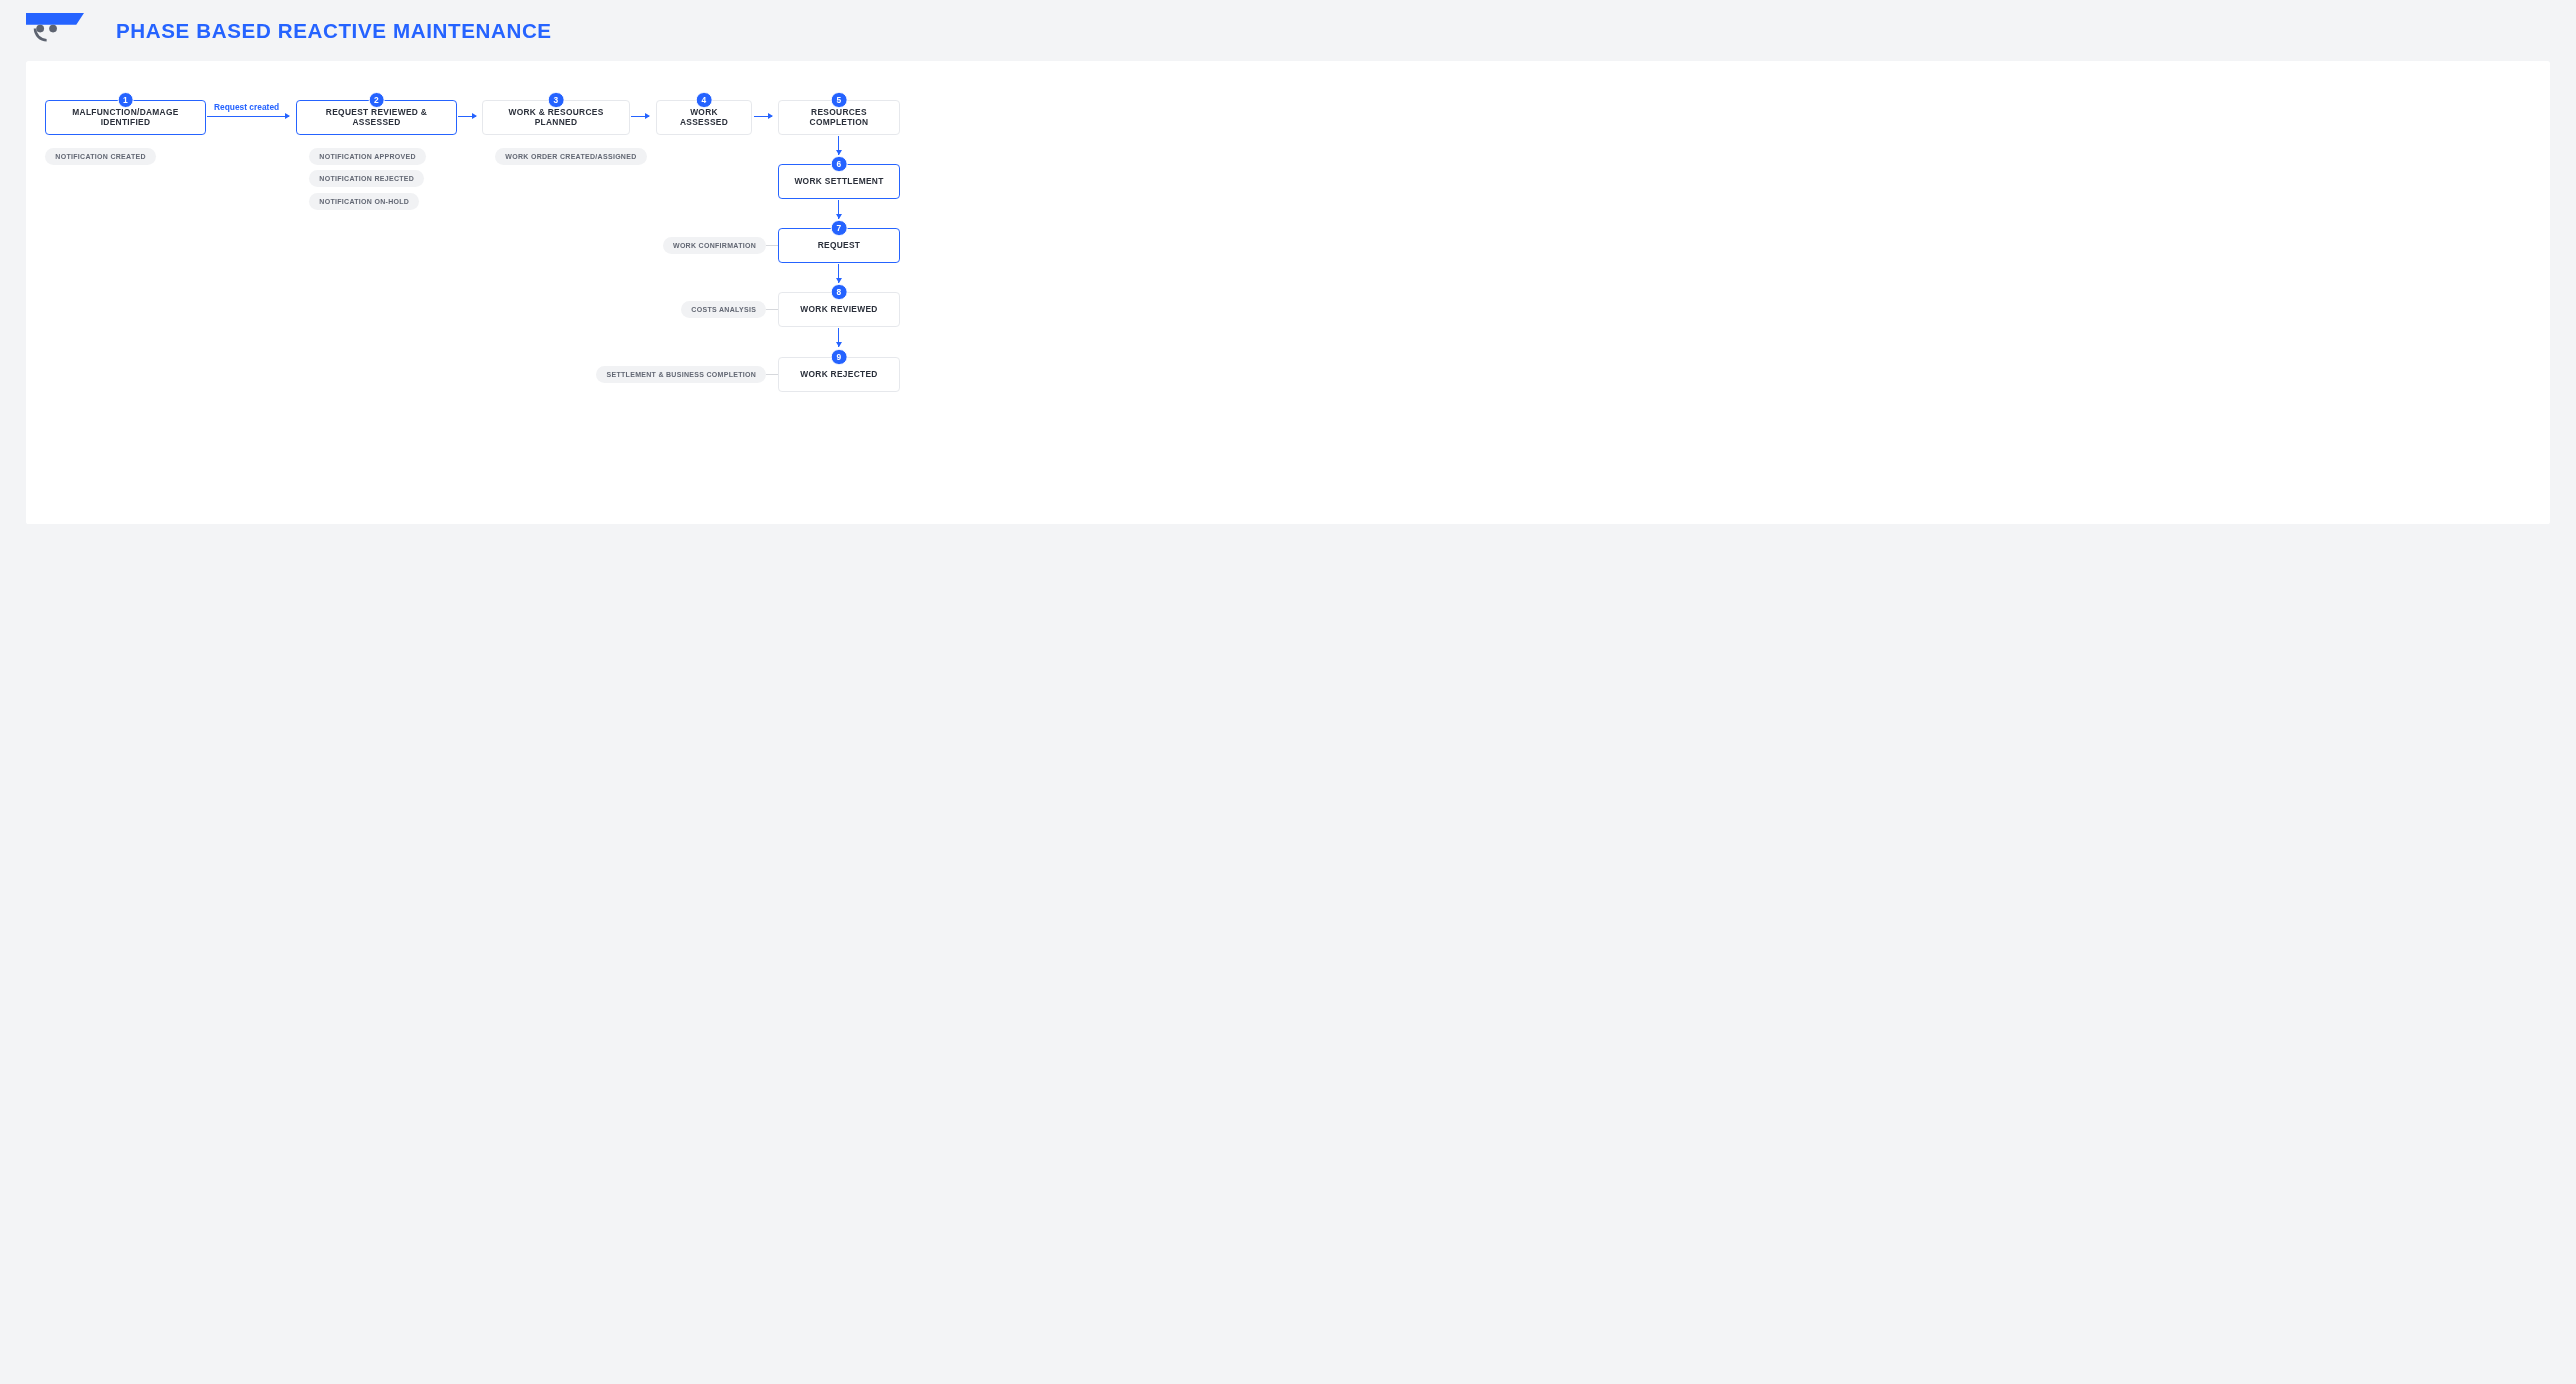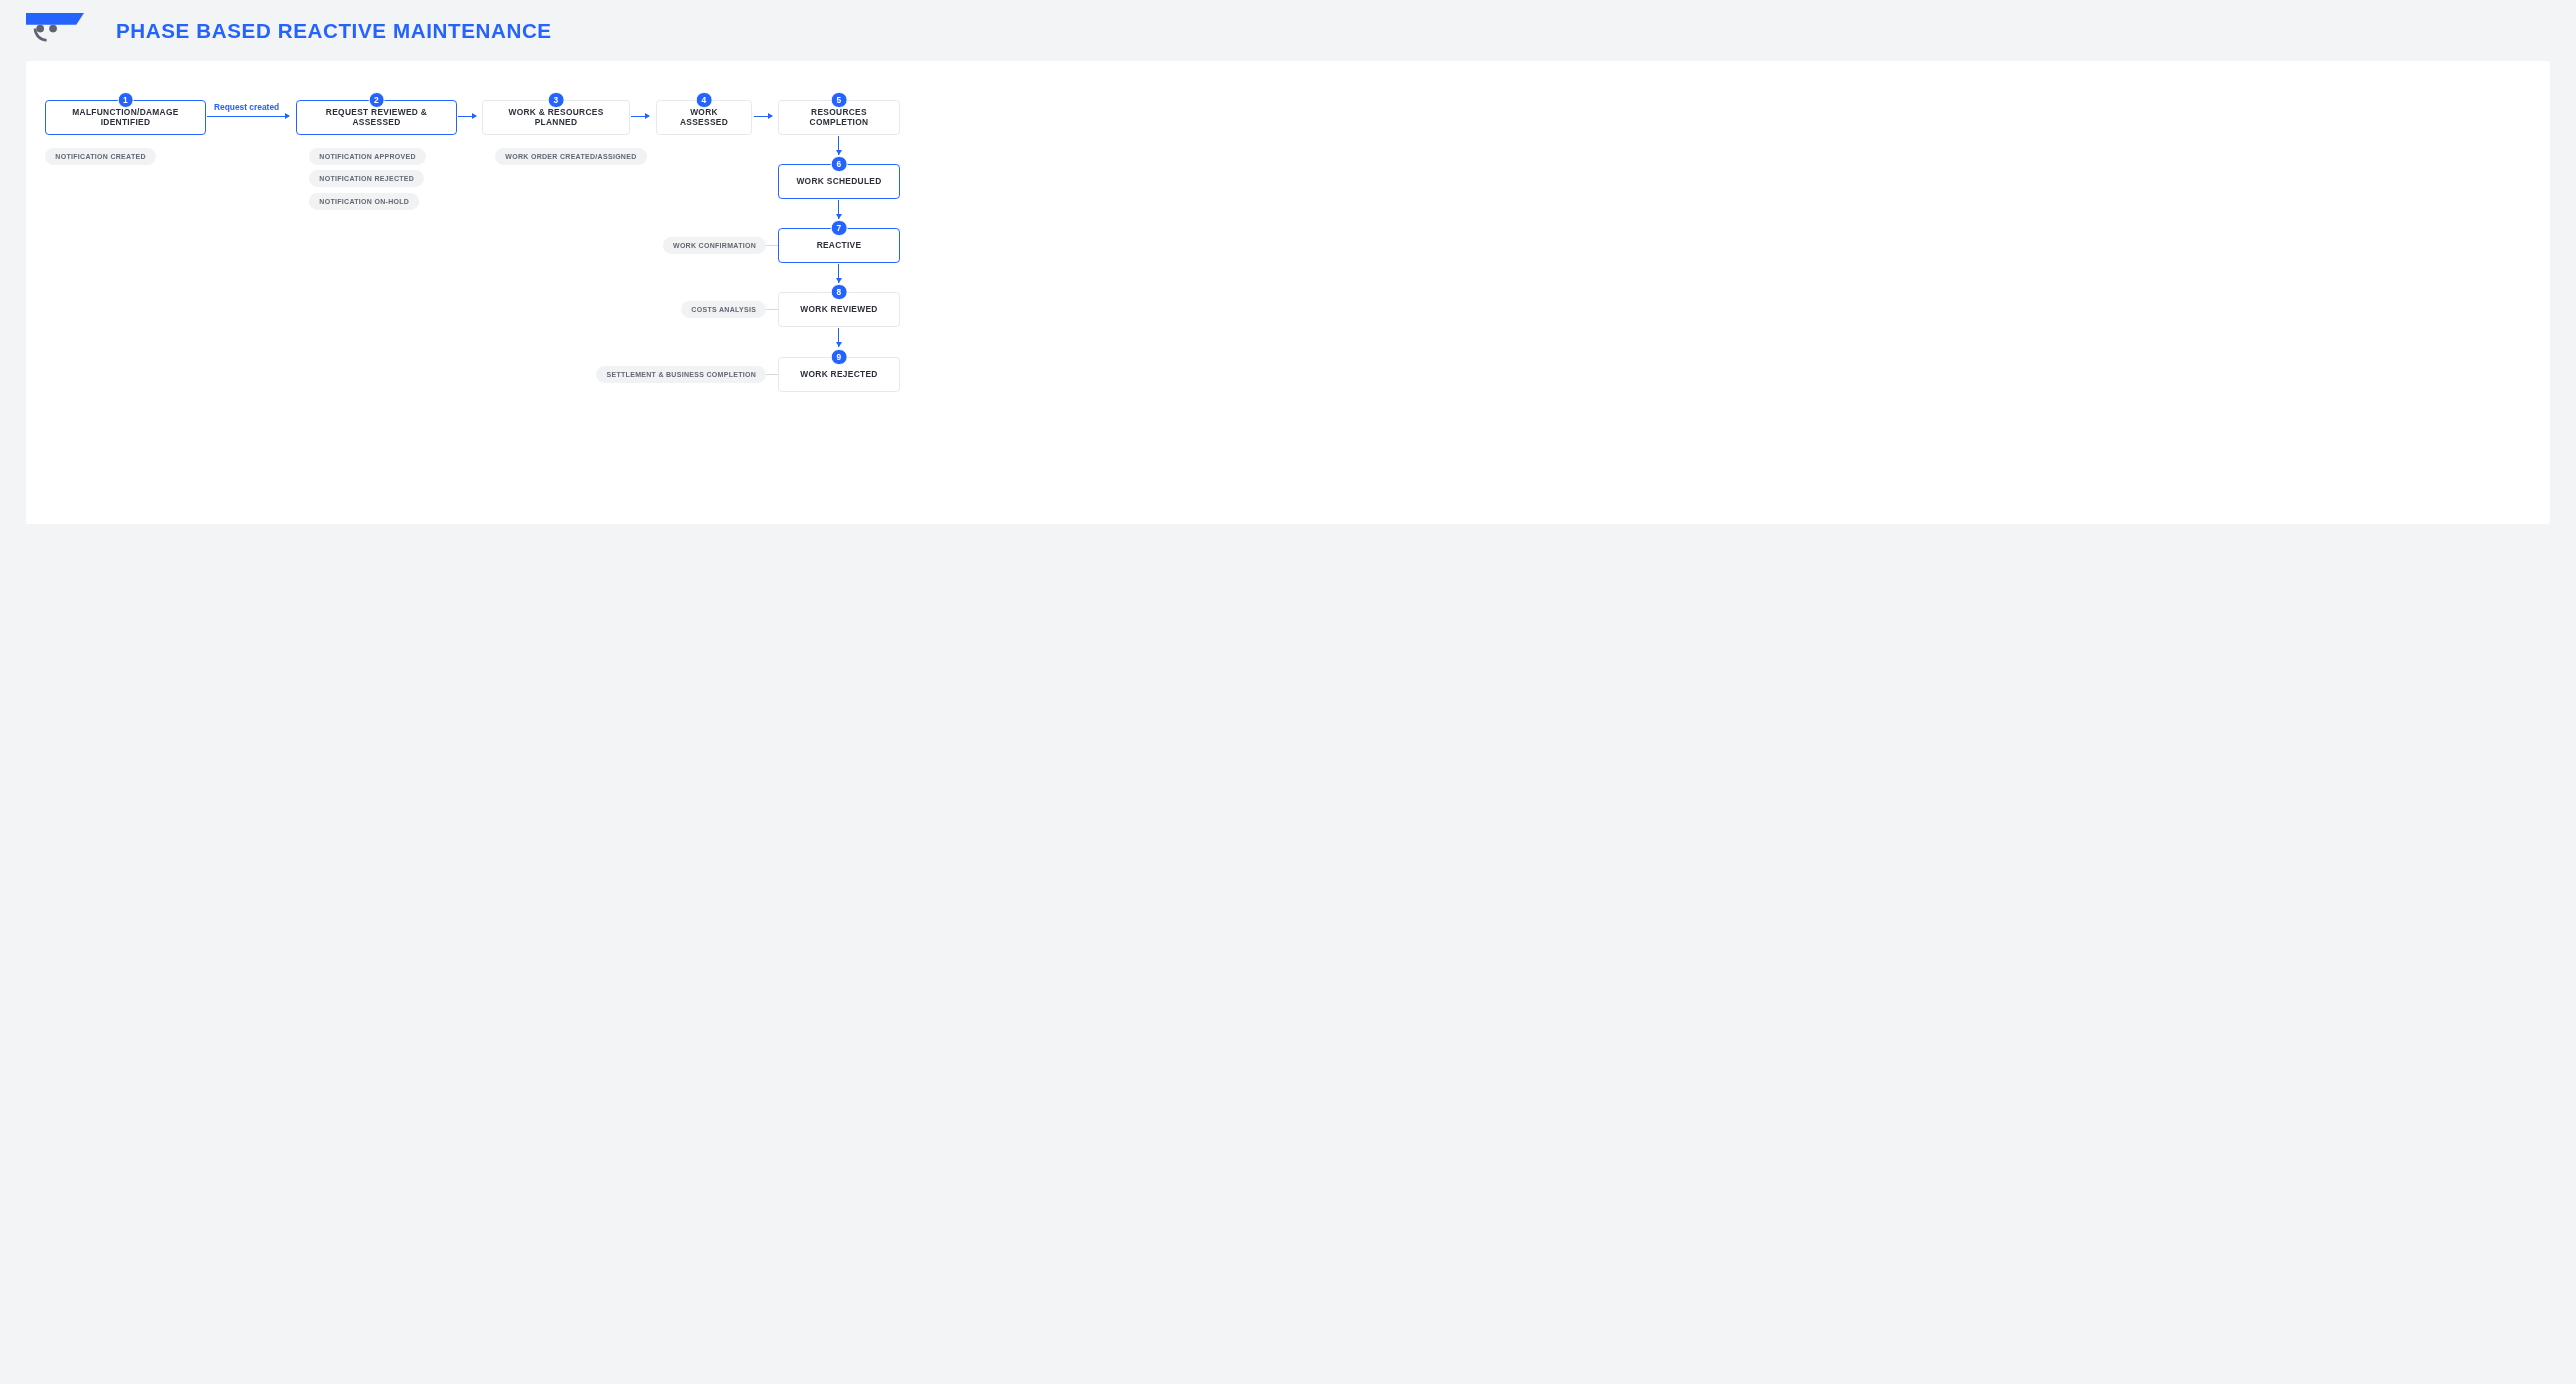--- a/index.html
+++ b/index.html
@@ -173,28 +173,28 @@
   <div class="pill" style="left:283px; top:87px;">NOTIFICATION APPROVED</div>
   <div class="pill" style="left:283px; top:109px;">NOTIFICATION REJECTED</div>
   <div class="pill" style="left:283px; top:132px;">NOTIFICATION ON-HOLD</div>
 
   <div class="pill" style="left:469px; top:87px;">WORK ORDER CREATED/ASSIGNED</div>
 
   <div class="arrow-v" style="left:812px; top:75px; height:19px;"></div>
 
   <div class="node active" style="left:752px; top:103px; width:122px;">
     <div class="badge">6</div>
-    <span>WORK SCHEDULED</span>
+    <span>WORK SETTLEMENT</span>
   </div>
 
   <div class="arrow-v" style="left:812px; top:139px; height:19px;"></div>
 
   <div class="node active" style="left:752px; top:167px; width:122px;">
     <div class="badge">7</div>
-    <span>REACTIVE</span>
+    <span>REQUEST</span>
   </div>
   <div class="pill-left" style="right:calc(100% - 752px + 11.6px); top:176px;">WORK CONFIRMATION</div>
 
   <div class="arrow-v" style="left:812px; top:203px; height:19px;"></div>
 
   <div class="node inactive" style="left:752px; top:231px; width:122px;">
     <div class="badge">8</div>
     <span>WORK REVIEWED</span>
   </div>
   <div class="pill-left" style="right:calc(100% - 752px + 11.6px); top:240px;">COSTS ANALYSIS</div>

